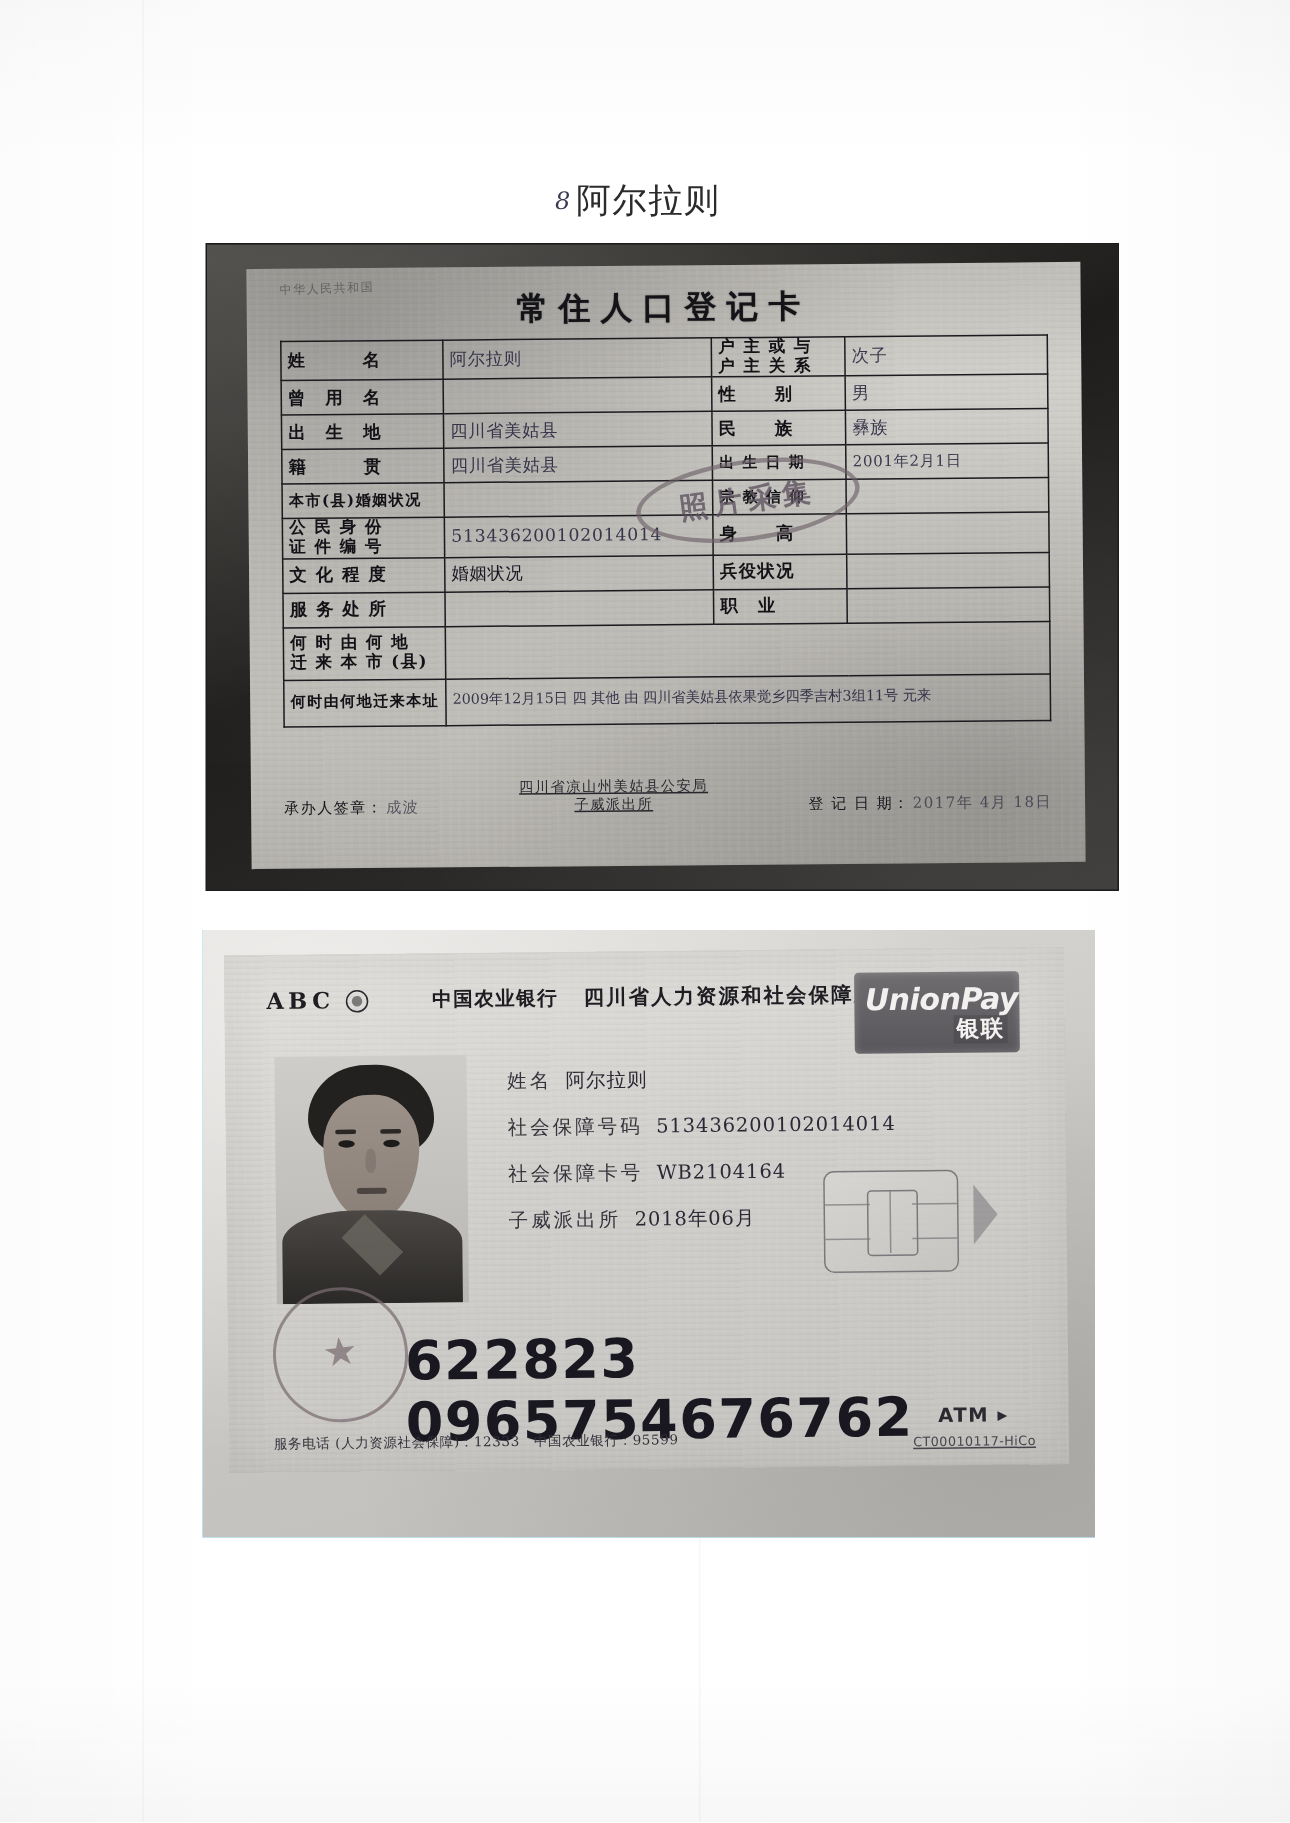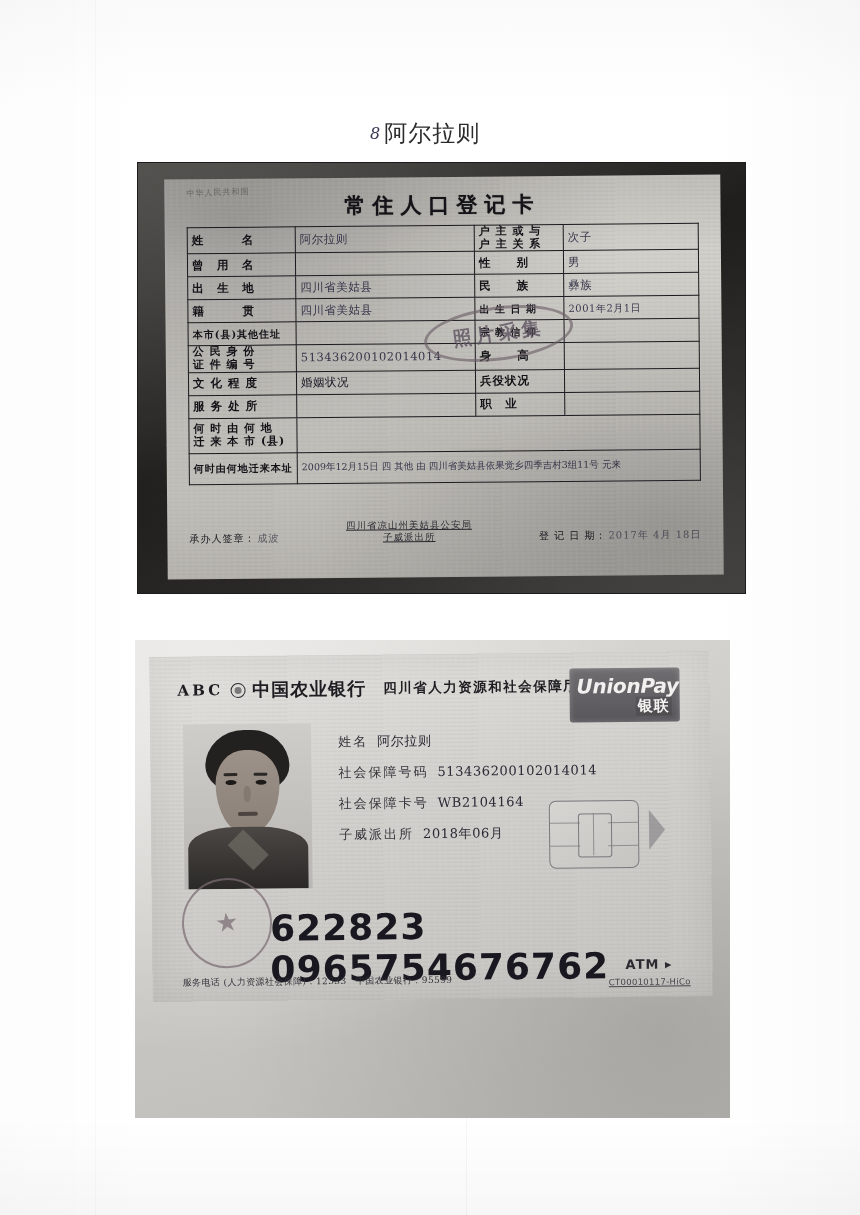--- a/index.html
+++ b/index.html
@@ -223,23 +223,23 @@
     color: #1d1c24;
     opacity: .9;
     line-height: 1.3;
     text-decoration: underline;
   }
 
   
   .card-photo {
     position: absolute;
     left: 135px;
-    top: 640px;
+    top: 620px;
     width: 595px;
-    height: 478px;
+    height: 405px;
     overflow: hidden;
     background: #7dd3fc;
   }
   .card-photo::before {
     content: "";
     position: absolute;
     inset: 0;
     background:
       radial-gradient(ellipse at 14% 14%, rgba(255,255,255,0.55), rgba(0,0,0,0) 60%),
       radial-gradient(ellipse at 88% 82%, rgba(0,0,0,0.13), rgba(0,0,0,0) 58%),
@@ -283,23 +283,24 @@
     position: absolute;
     left: 3px;
     top: 3px;
     right: 3px;
     bottom: 3px;
     border-radius: 50%;
     background: #2a2930;
     opacity: .55;
   }
   .abc-name {
-    font-size: 18px;
-    letter-spacing: 1px;
-    font-weight: bold;
+    font-size: 13px;
+    letter-spacing: 1px;
+    font-weight: bold;
+    margin-left: 36px;
   }
   .dept-name {
     font-size: 13.5px;
     letter-spacing: 1.5px;
     margin-left: 10px;
     font-weight: bold;
   }
 
   
   .unionpay {
@@ -601,21 +602,21 @@
         <td class="lbl">民　　族</td>
         <td class="val val-ink">彝族</td>
       </tr>
       <tr>
         <td class="lbl">籍　　　贯</td>
         <td class="val val-ink">四川省美姑县</td>
         <td class="lbl small">出 生 日 期</td>
         <td class="val val-ink small">2001年2月1日</td>
       </tr>
       <tr>
-        <td class="lbl small">本市(县)其他住址</td>
+        <td class="lbl small">本市(县)婚姻状况</td>
         <td class="val val-ink"></td>
         <td class="lbl small" colspan="1">宗 教 信 仰</td>
         <td class="val val-ink"></td>
       </tr>
       <tr>
         <td class="lbl two-line" style="white-space:pre-line;">公 民 身 份
 证 件 编 号</td>
         <td class="val val-ink">513436200102014014</td>
         <td class="lbl">身　　高</td>
         <td class="val val-ink"></td>

